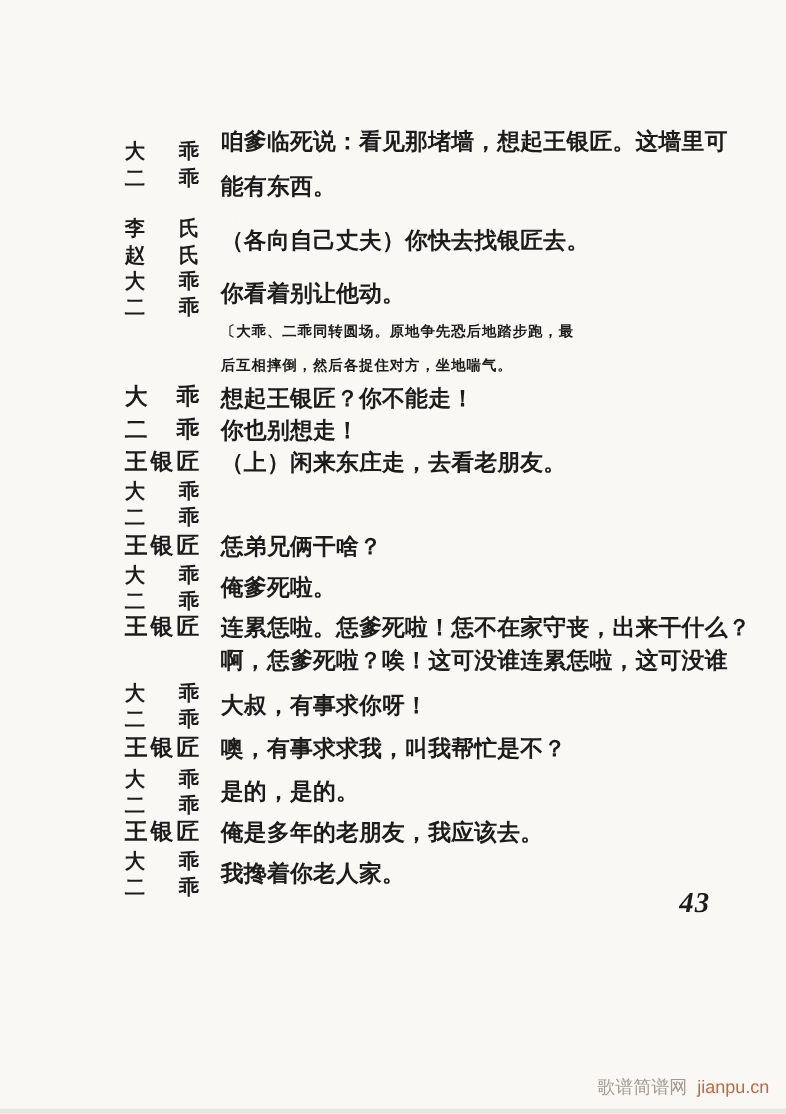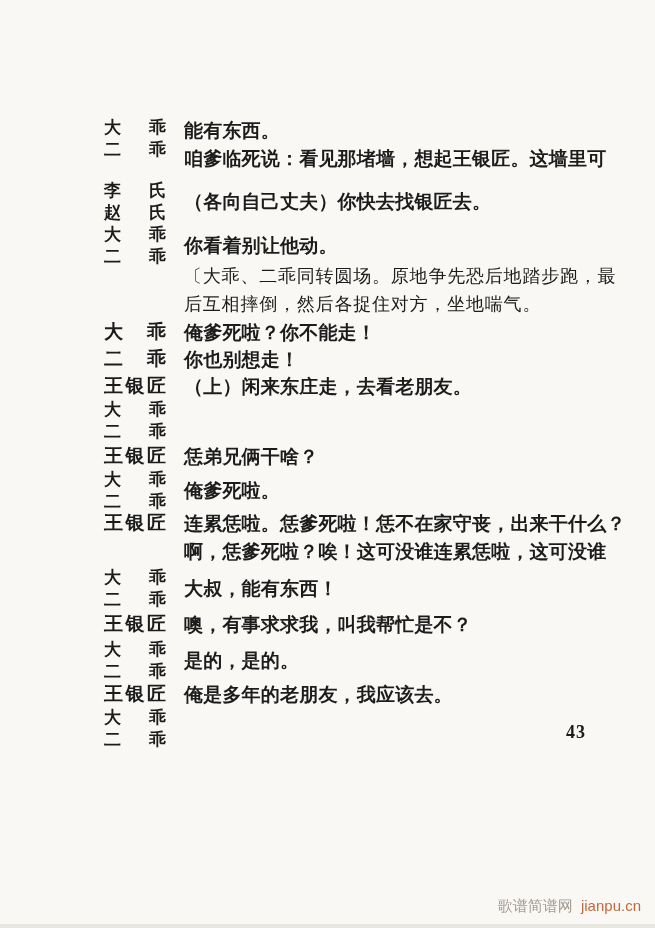--- a/index.html
+++ b/index.html
@@ -61,30 +61,31 @@
     white-space: nowrap;
   }
   .line + .line { margin-top: 2px; }
   .line--gap { margin-top: 12px !important; }
   .stage-block {
     position: absolute;
     left: 184px;
     width: 440px;
   }
   .stage-block .line {
-    font-size: 18px;
+    font-size: 12px;
     letter-spacing: 0.8px;
-    font-weight: 400;
+    font-weight: 700;
   }
   .page-number {
     position: absolute;
-    top: 722px;
+    top: 740px;
     left: 566px;
-    font-size: 18px;
-    font-weight: 700;
+    font-size: 24px;
+    font-weight: 700;
+    font-style: italic;
     letter-spacing: 1px;
   }
   .watermark {
     position: absolute;
     top: 897px;
     right: 14px;
     font-size: 15px;
     font-family: "Liberation Sans", sans-serif;
   }
   .watermark .site { color: #a39a90; }
@@ -94,22 +95,22 @@
 <body>
 
 <div class="page">
 
   <div class="block" style="top:106px">
     <div class="speaker speaker--dual">
       <div class="speaker-row">大乖</div>
       <div class="speaker-row">二乖</div>
     </div>
     <div class="text-col">
+      <div class="line">咱爹临死说：看见那堵墙，想起王银匠。这墙里可</div>
       <div class="line line--gap">能有东西。</div>
-      <div class="line">咱爹临死说：看见那堵墙，想起王银匠。这墙里可</div>
     </div>
   </div>
 
   <div class="block" style="top:181px">
     <div class="speaker speaker--dual">
       <div class="speaker-row">李氏</div>
       <div class="speaker-row">赵氏</div>
     </div>
     <div class="text-col">
       <div class="line">（各向自己丈夫）你快去找银匠去。</div>
@@ -127,21 +128,21 @@
   </div>
 
   <div class="stage-block" style="top:263px">
     <div class="line">〔大乖、二乖同转圆场。原地争先恐后地踏步跑，最</div>
     <div class="line">后互相摔倒，然后各捉住对方，坐地喘气。</div>
   </div>
 
   <div class="block block--top" style="top:320px">
     <div class="speaker">大乖</div>
     <div class="text-col">
-      <div class="line">俺爹死啦？你不能走！</div>
+      <div class="line">想起王银匠？你不能走！</div>
     </div>
   </div>
 
   <div class="block block--top" style="top:347px">
     <div class="speaker">二乖</div>
     <div class="text-col">
       <div class="line">你也别想走！</div>
     </div>
   </div>
 
@@ -183,21 +184,21 @@
       <div class="line">啊，恁爹死啦？唉！这可没谁连累恁啦，这可没谁</div>
     </div>
   </div>
 
   <div class="block" style="top:568px">
     <div class="speaker speaker--dual">
       <div class="speaker-row">大乖</div>
       <div class="speaker-row">二乖</div>
     </div>
     <div class="text-col">
-      <div class="line">大叔，能有东西！</div>
+      <div class="line">大叔，有事求你呀！</div>
     </div>
   </div>
 
   <div class="block block--top" style="top:612px">
     <div class="speaker">王银匠</div>
     <div class="text-col">
       <div class="line">噢，有事求求我，叫我帮忙是不？</div>
     </div>
   </div>
 
@@ -215,20 +216,23 @@
     <div class="speaker">王银匠</div>
     <div class="text-col">
       <div class="line">俺是多年的老朋友，我应该去。</div>
     </div>
   </div>
 
   <div class="block" style="top:708px">
     <div class="speaker speaker--dual">
       <div class="speaker-row">大乖</div>
       <div class="speaker-row">二乖</div>
+    </div>
+    <div class="text-col">
+      <div class="line">我搀着你老人家。</div>
     </div>
   </div>
 
   <div class="page-number">43</div>
 
   <div class="watermark">
     <span class="site">歌谱简谱网</span>
     <span class="domain">jianpu.cn</span>
   </div>
 

